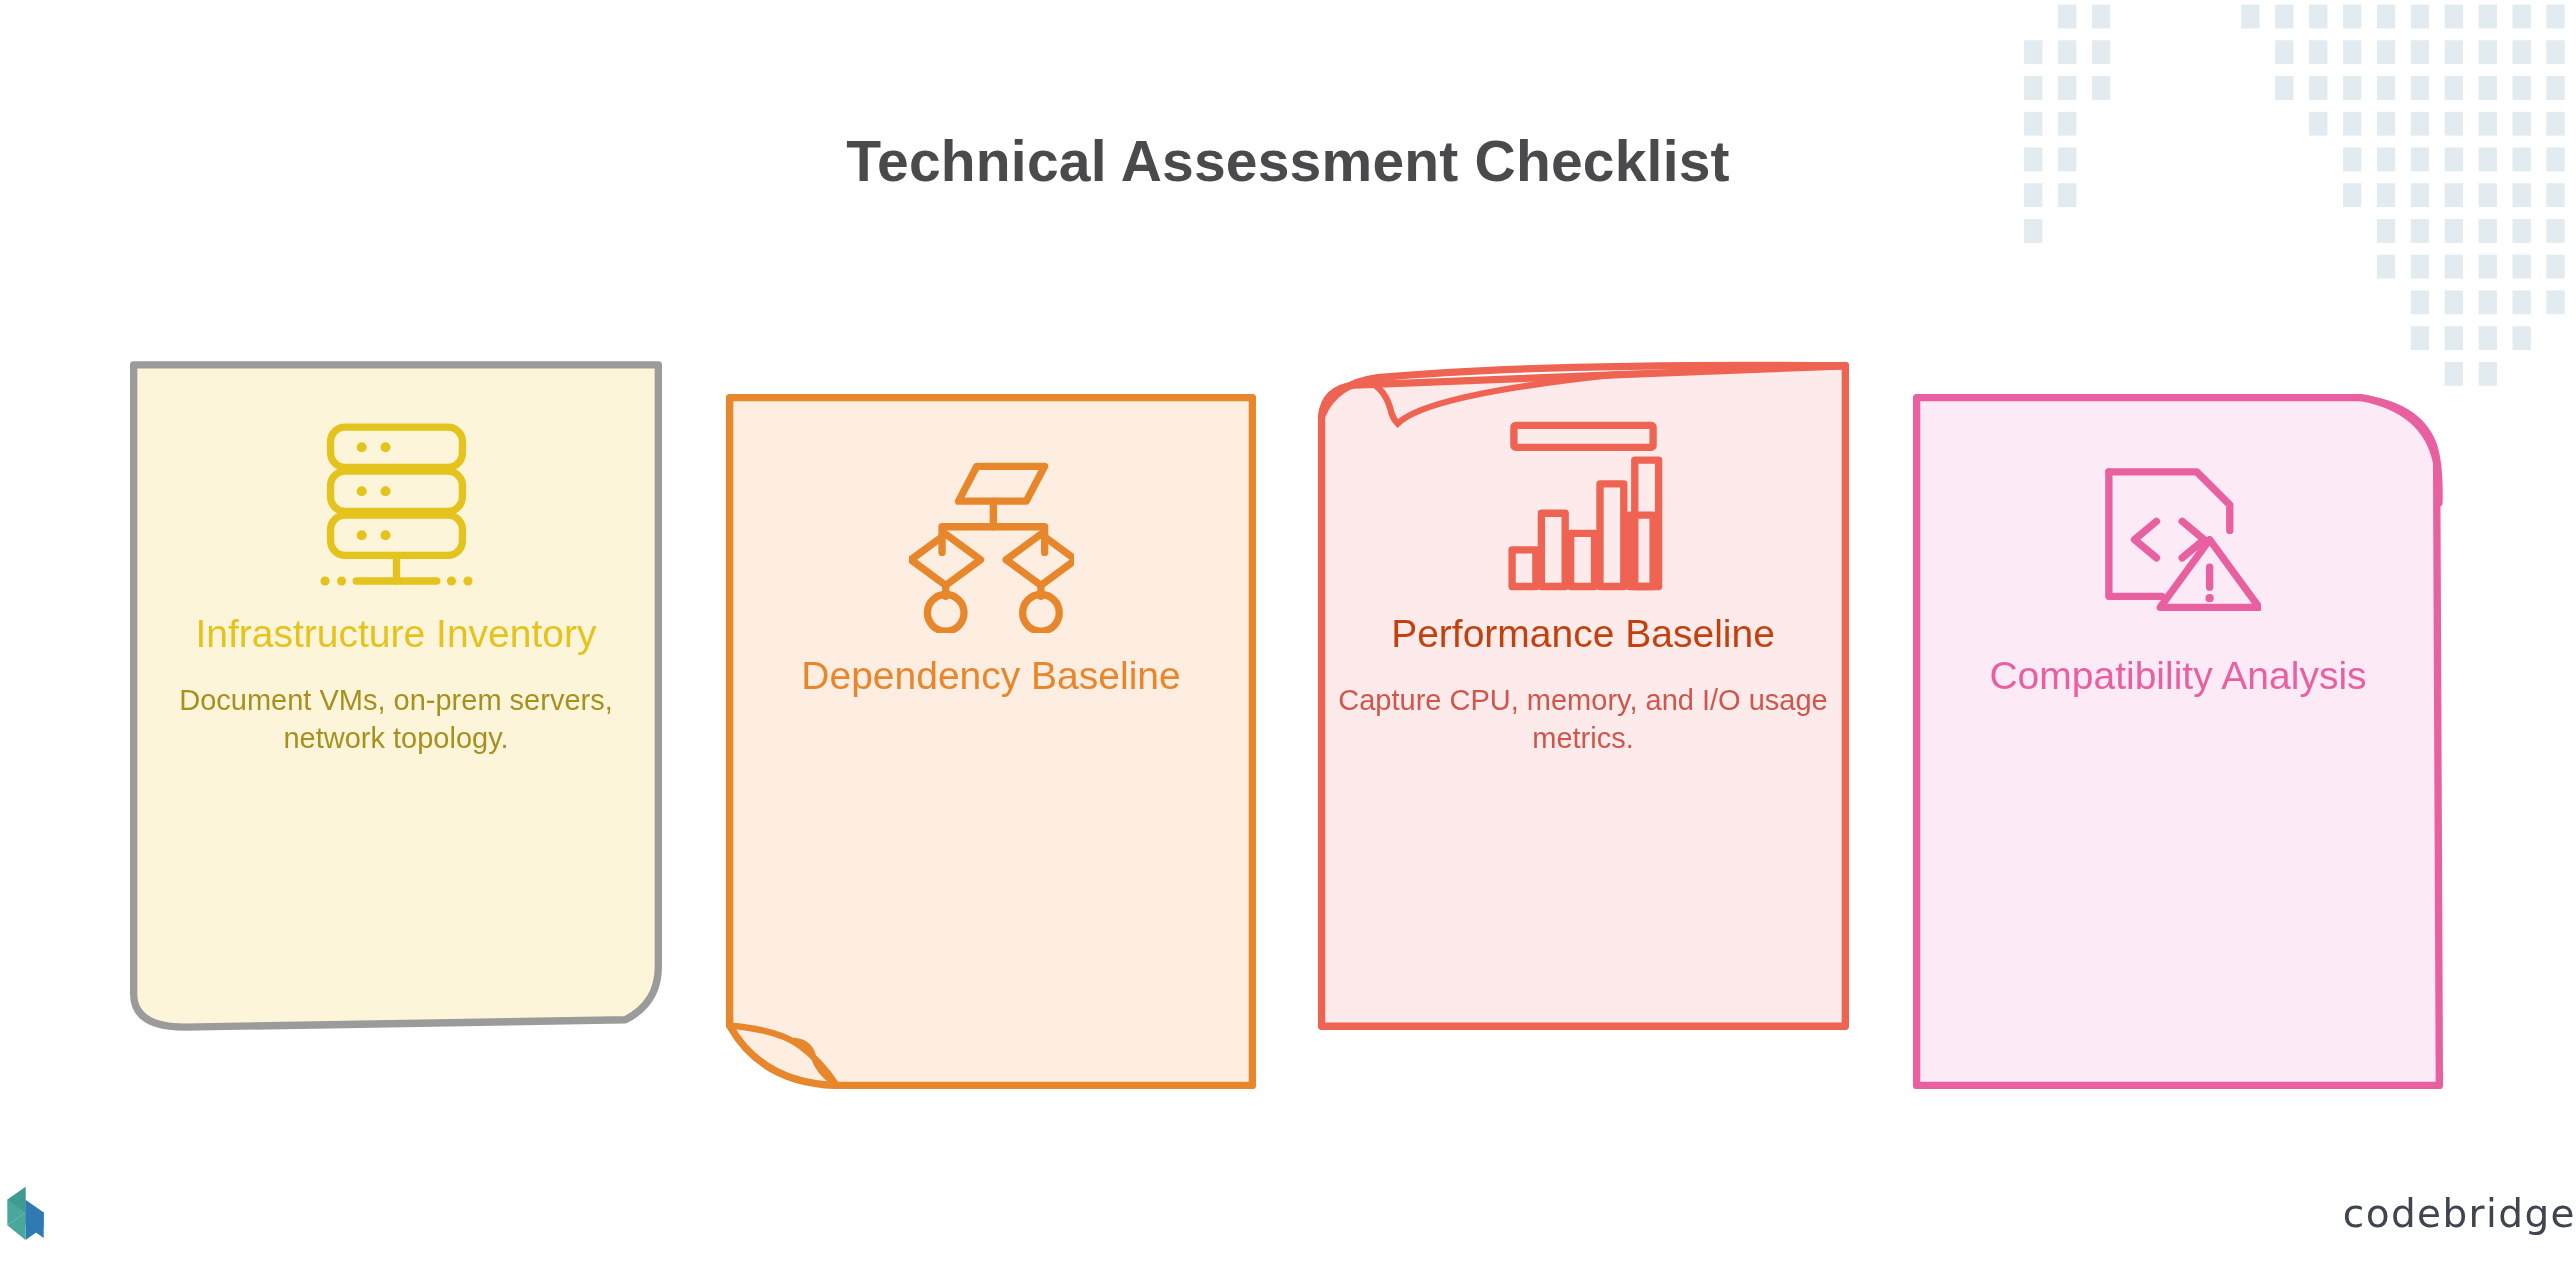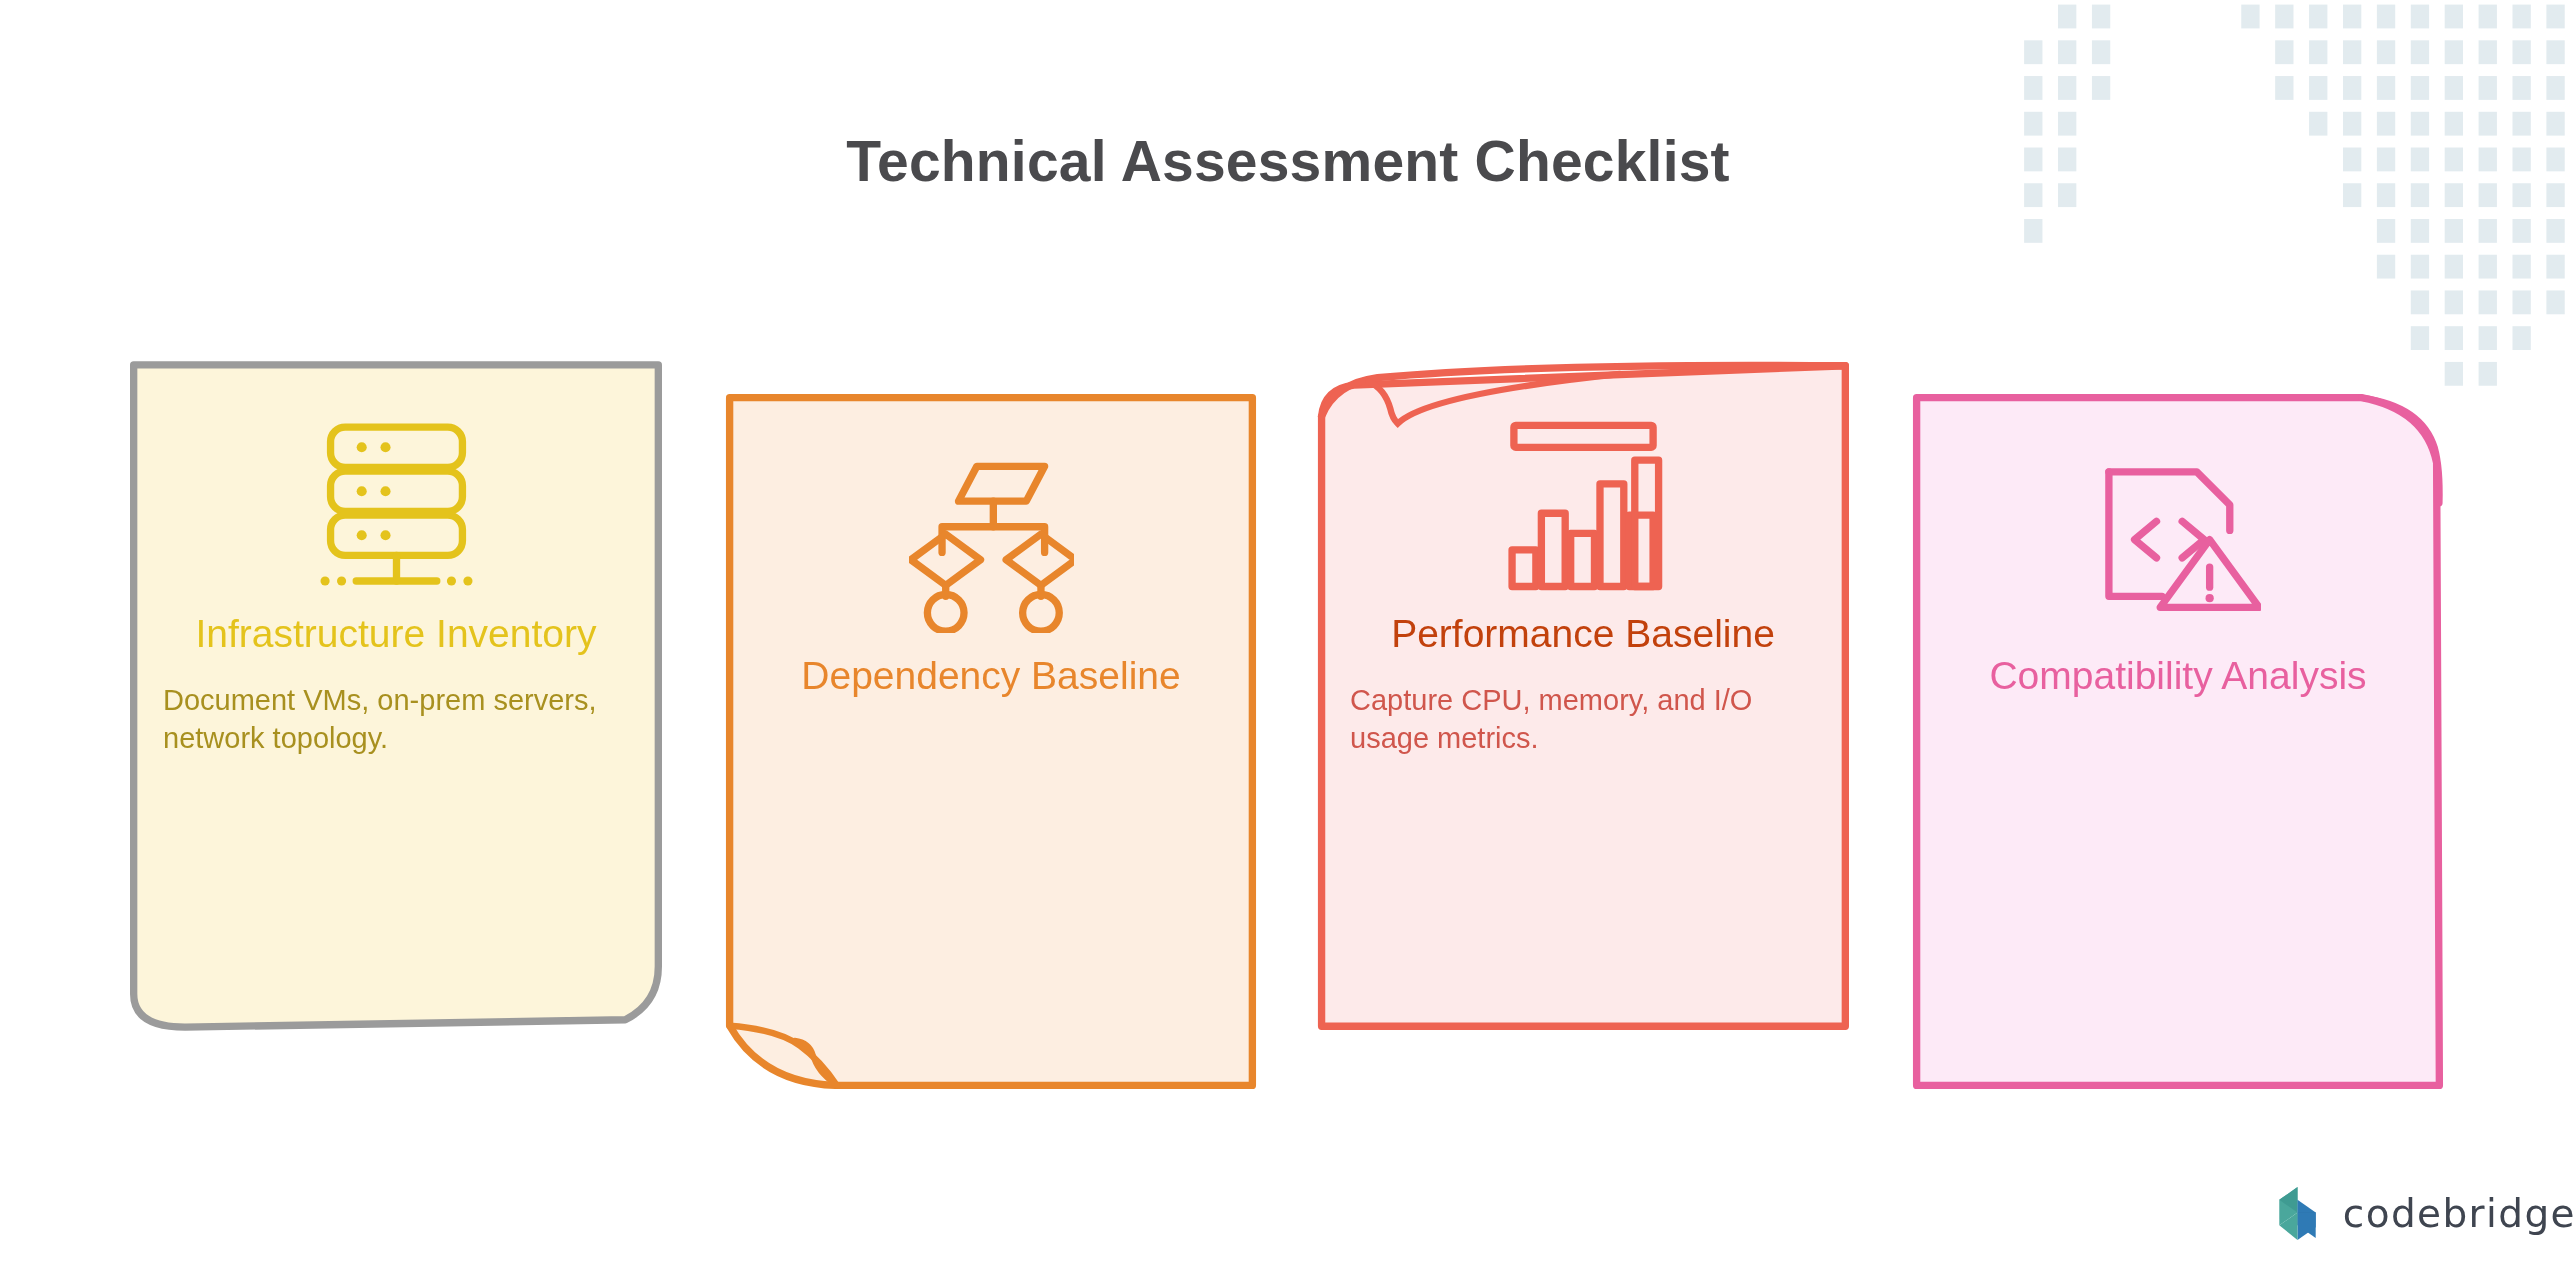--- a/index.html
+++ b/index.html
@@ -77,42 +77,43 @@
     line-height: 1.16;
     text-align: center;
     font-weight: normal;
     padding: 0 20px;
   }
 
   .card-body {
     margin-top: 24px;
     font-size: 29px;
     line-height: 1.33;
-    padding: 0 33px;
+    text-align: center;
+    padding: 0 12px;
   }
 
   
   #card-1 { left: 130px;  top: 361px;  width: 532px;  height: 670px; }
   #card-2 { left: 725px;  top: 393px;  width: 532px;  height: 697px; }
   #card-3 { left: 1317px; top: 361px;  width: 532px;  height: 670px; }
   #card-4 { left: 1912px; top: 393px;  width: 532px;  height: 697px; }
 
   #card-1 .card-inner { padding-top: 7.3px; }
   #card-2 .card-inner { padding-top: 16.5px; }
   #card-3 .card-inner { padding-top: 7.3px; }
   #card-4 .card-inner { padding-top: 16.5px; }
 
   
   #footer-logo {
     position: absolute;
     left: 0;
     top: 1185px;
     width: 2576px;
     display: flex;
-    justify-content: flex-end;
+    justify-content: space-between;
     align-items: center;
     gap: 20px;
   }
 
   #logo-wordmark {
     font-size: 39px;
     letter-spacing: 1.4px;
     color: #3f4550;
     font-family: "DejaVu Sans", sans-serif;
   }

